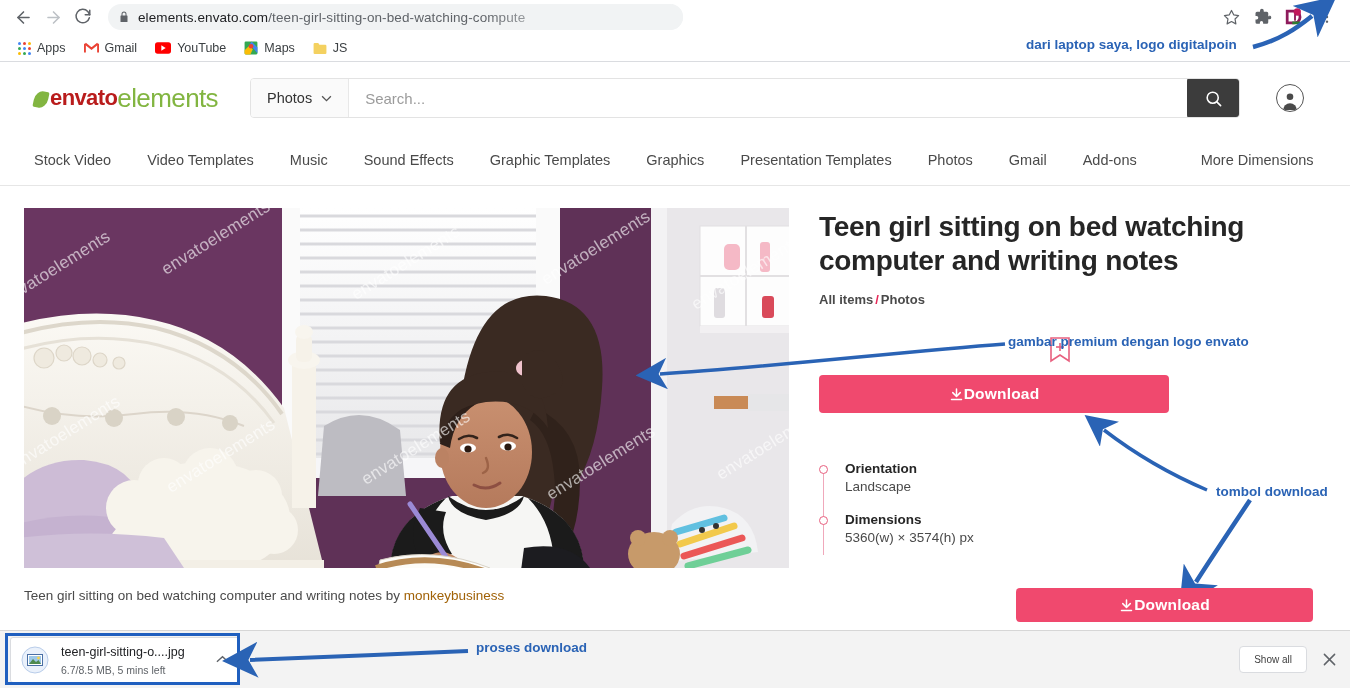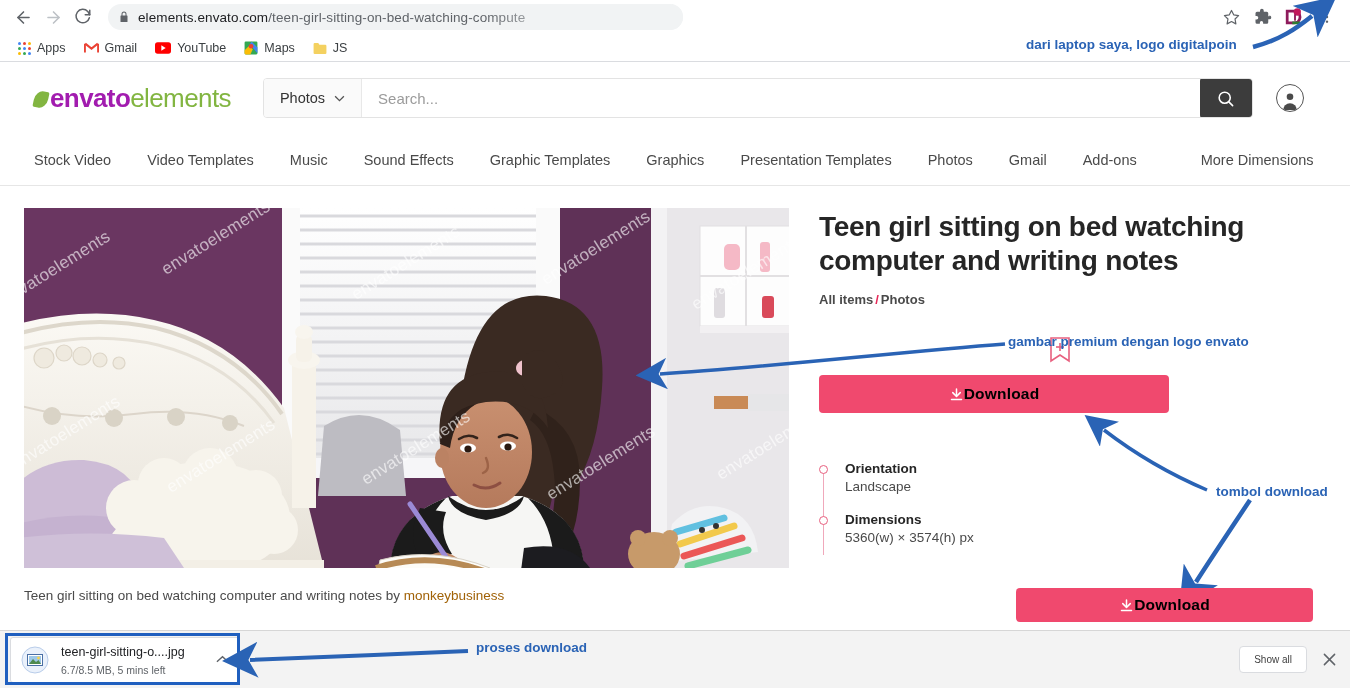--- a/index.html
+++ b/index.html
@@ -72,21 +72,21 @@
   .site-header {
     position: relative; height: 72px; display: flex; align-items: center;
     padding: 0 24px; background: #fff;
   }
   .logo { display: flex; align-items: center; gap: 0; margin-left: 10px; }
   .leaf {
     width: 14px; height: 17px; background: #82b541;
     border-radius: 60% 10% 60% 10%; transform: rotate(12deg);
     margin-right: 2px; margin-top: 3px;
   }
-  .logo-envato { font-size: 26px; font-weight: 700; color: #a21caf; letter-spacing: -0.6px; }
+  .logo-envato { font-size: 22px; font-weight: 700; color: #b91c1c; letter-spacing: -0.6px; }
   .logo-elements { font-size: 26px; font-weight: 400; color: #82b541; letter-spacing: -0.6px; }
 
   .searchbar {
     display: flex; align-items: center; margin-left: 32px;
     height: 40px; width: 990px;
     border: 1px solid #e3e3e3; border-radius: 4px; background: #fff;
     overflow: hidden;
   }
   .cat-select {
     display: flex; align-items: center; gap: 9px;
@@ -147,21 +147,21 @@
     letter-spacing: -0.3px; max-width: 460px;
   }
   .breadcrumb { margin-top: 14px; font-size: 13px; color: #4a4a4a; font-weight: 600; }
   .breadcrumb .sep { color: #e62958; margin: 0 2px; }
 
   .collect-row { display: flex; justify-content: center; margin-top: 30px; padding-right: 26px; }
   .bookmark-icon { width: 20px; height: 26px; }
 
   .dl-btn {
     margin-top: 12px; width: 350px; height: 38px; background: #f0496e;
-    border: 0; border-radius: 4px; color: #000000; font-size: 15.5px; font-weight: 700;
+    border: 0; border-radius: 4px; color: #ffffff; font-size: 15.5px; font-weight: 700;
     display: flex; align-items: center; justify-content: center; 
     font-family: "Liberation Sans", sans-serif; letter-spacing: .2px;
   }
 
   .meta-list { margin-top: 48px; position: relative; padding-left: 26px; }
   .meta-line {
     position: absolute; left: 4px; top: 8px; bottom: -10px; width: 1px; background: #f0a8bb;
   }
   .meta-item { position: relative; margin-bottom: 18px; }
   .meta-dot {

